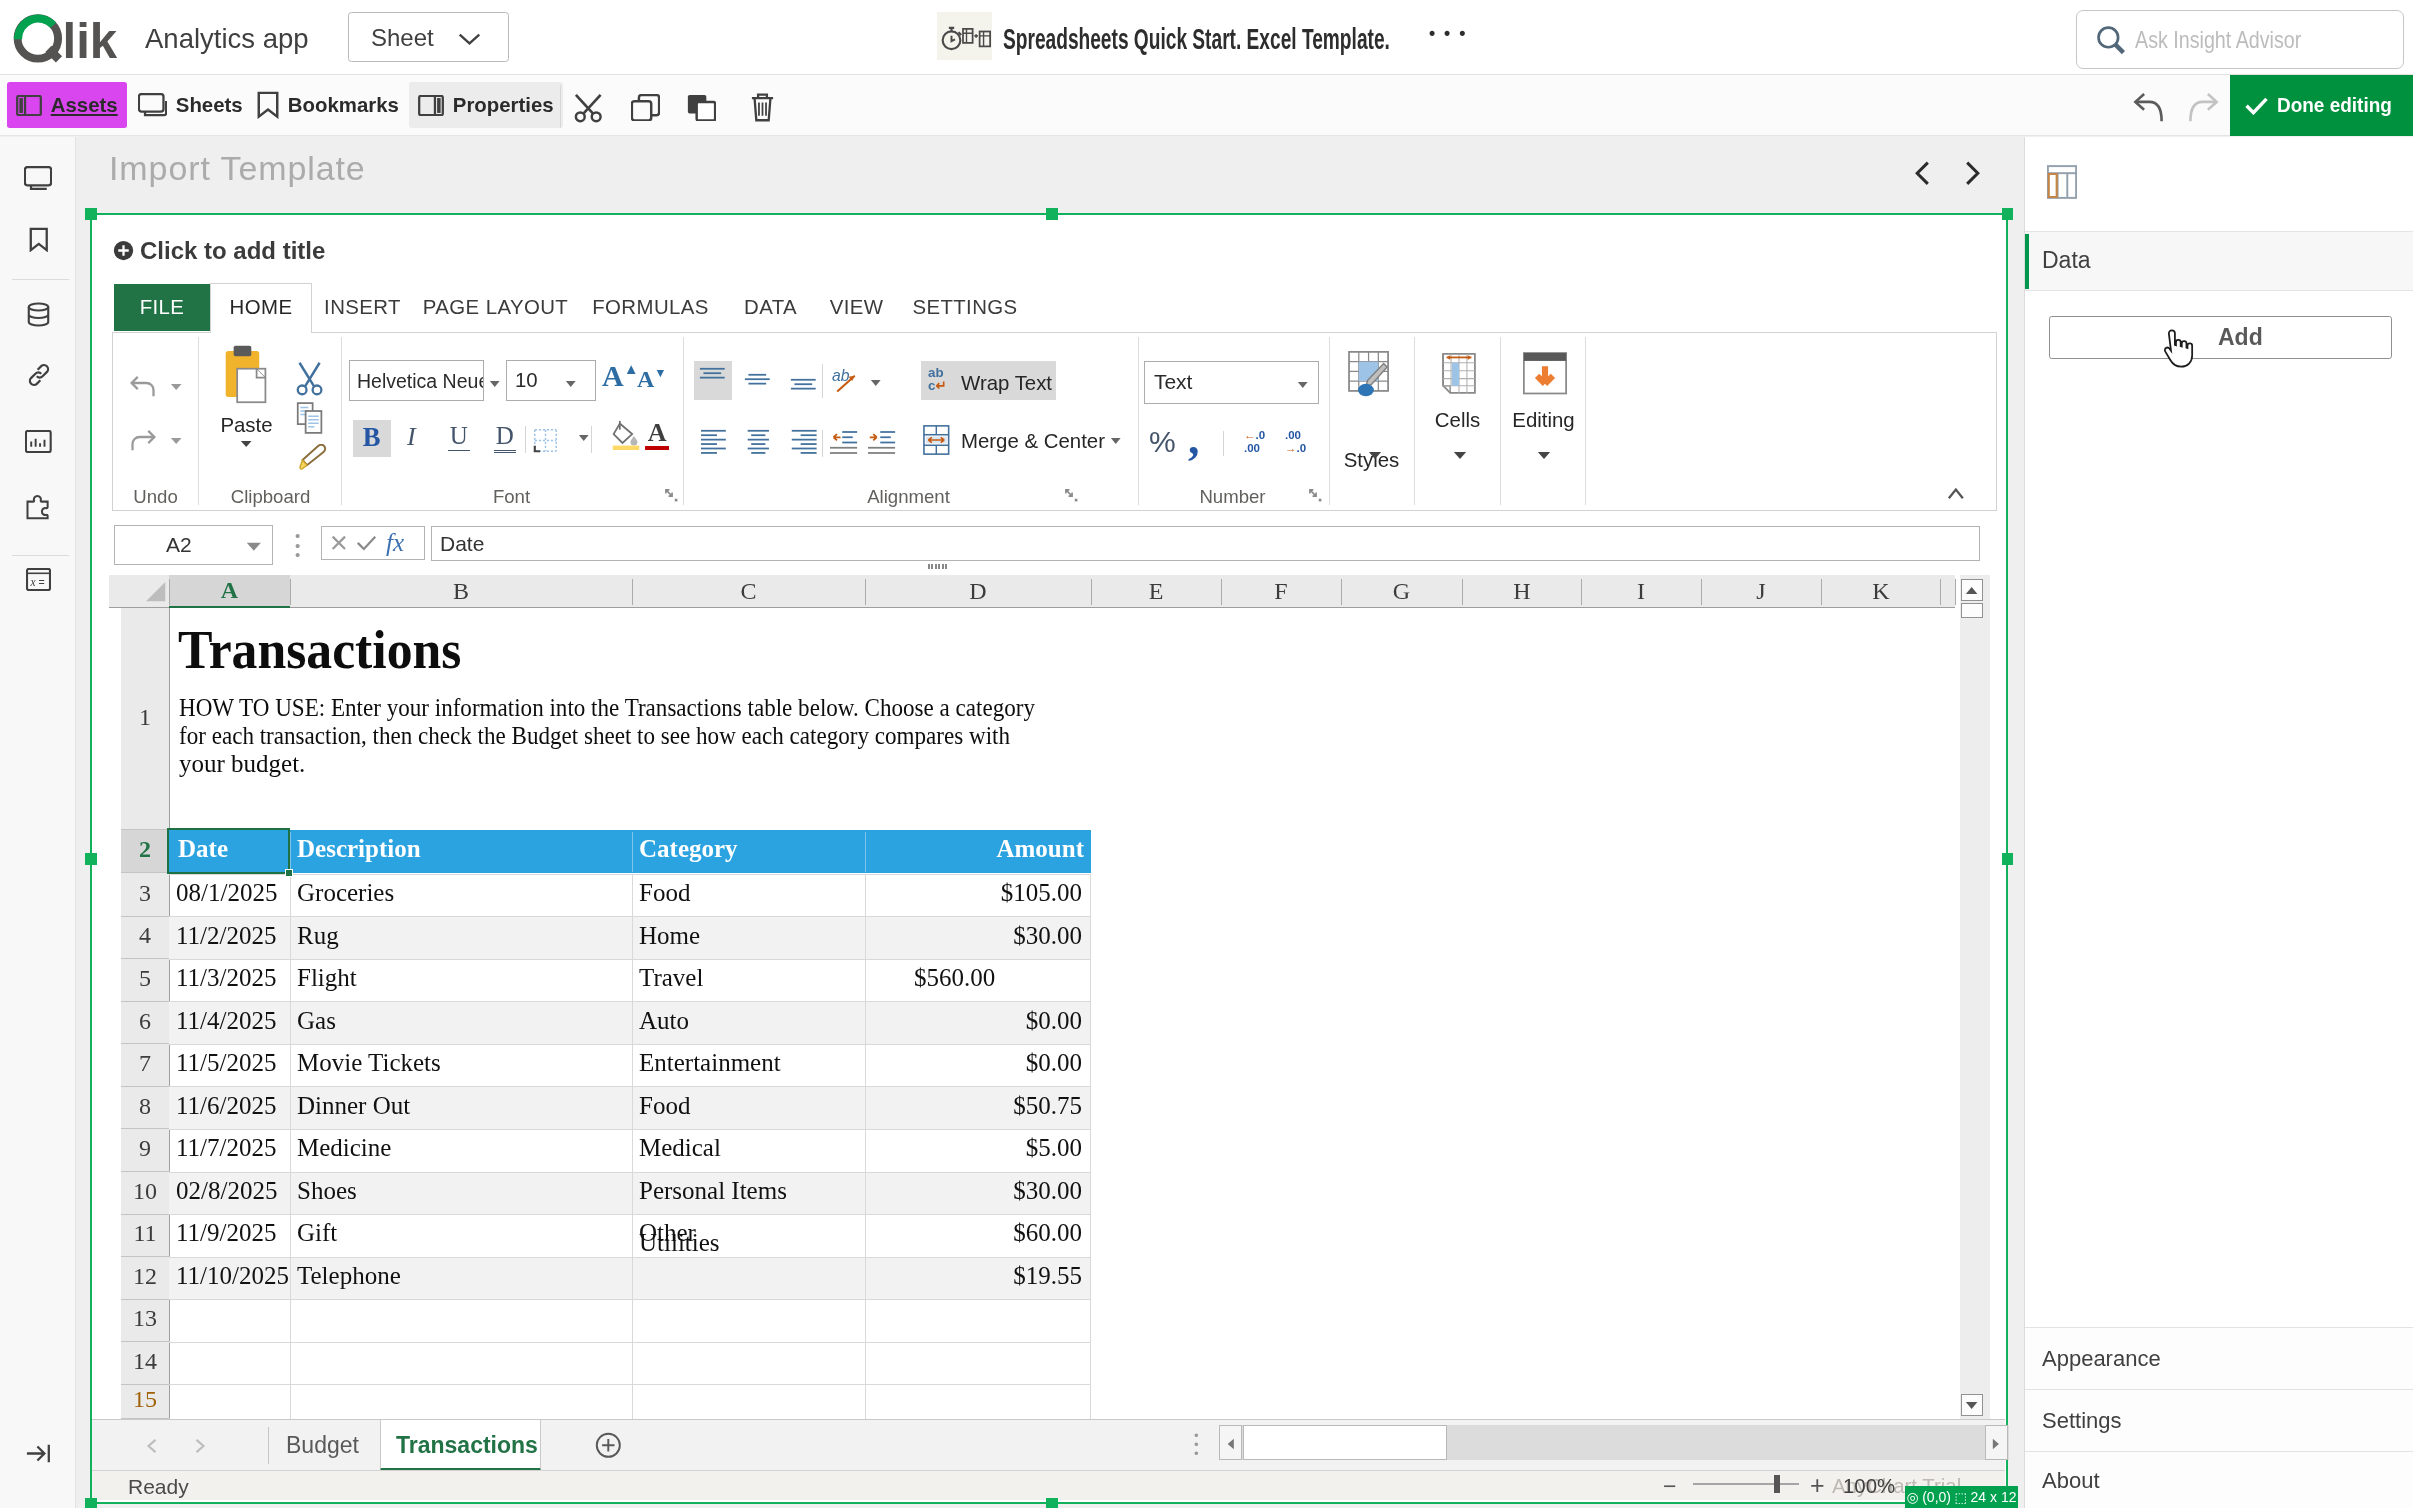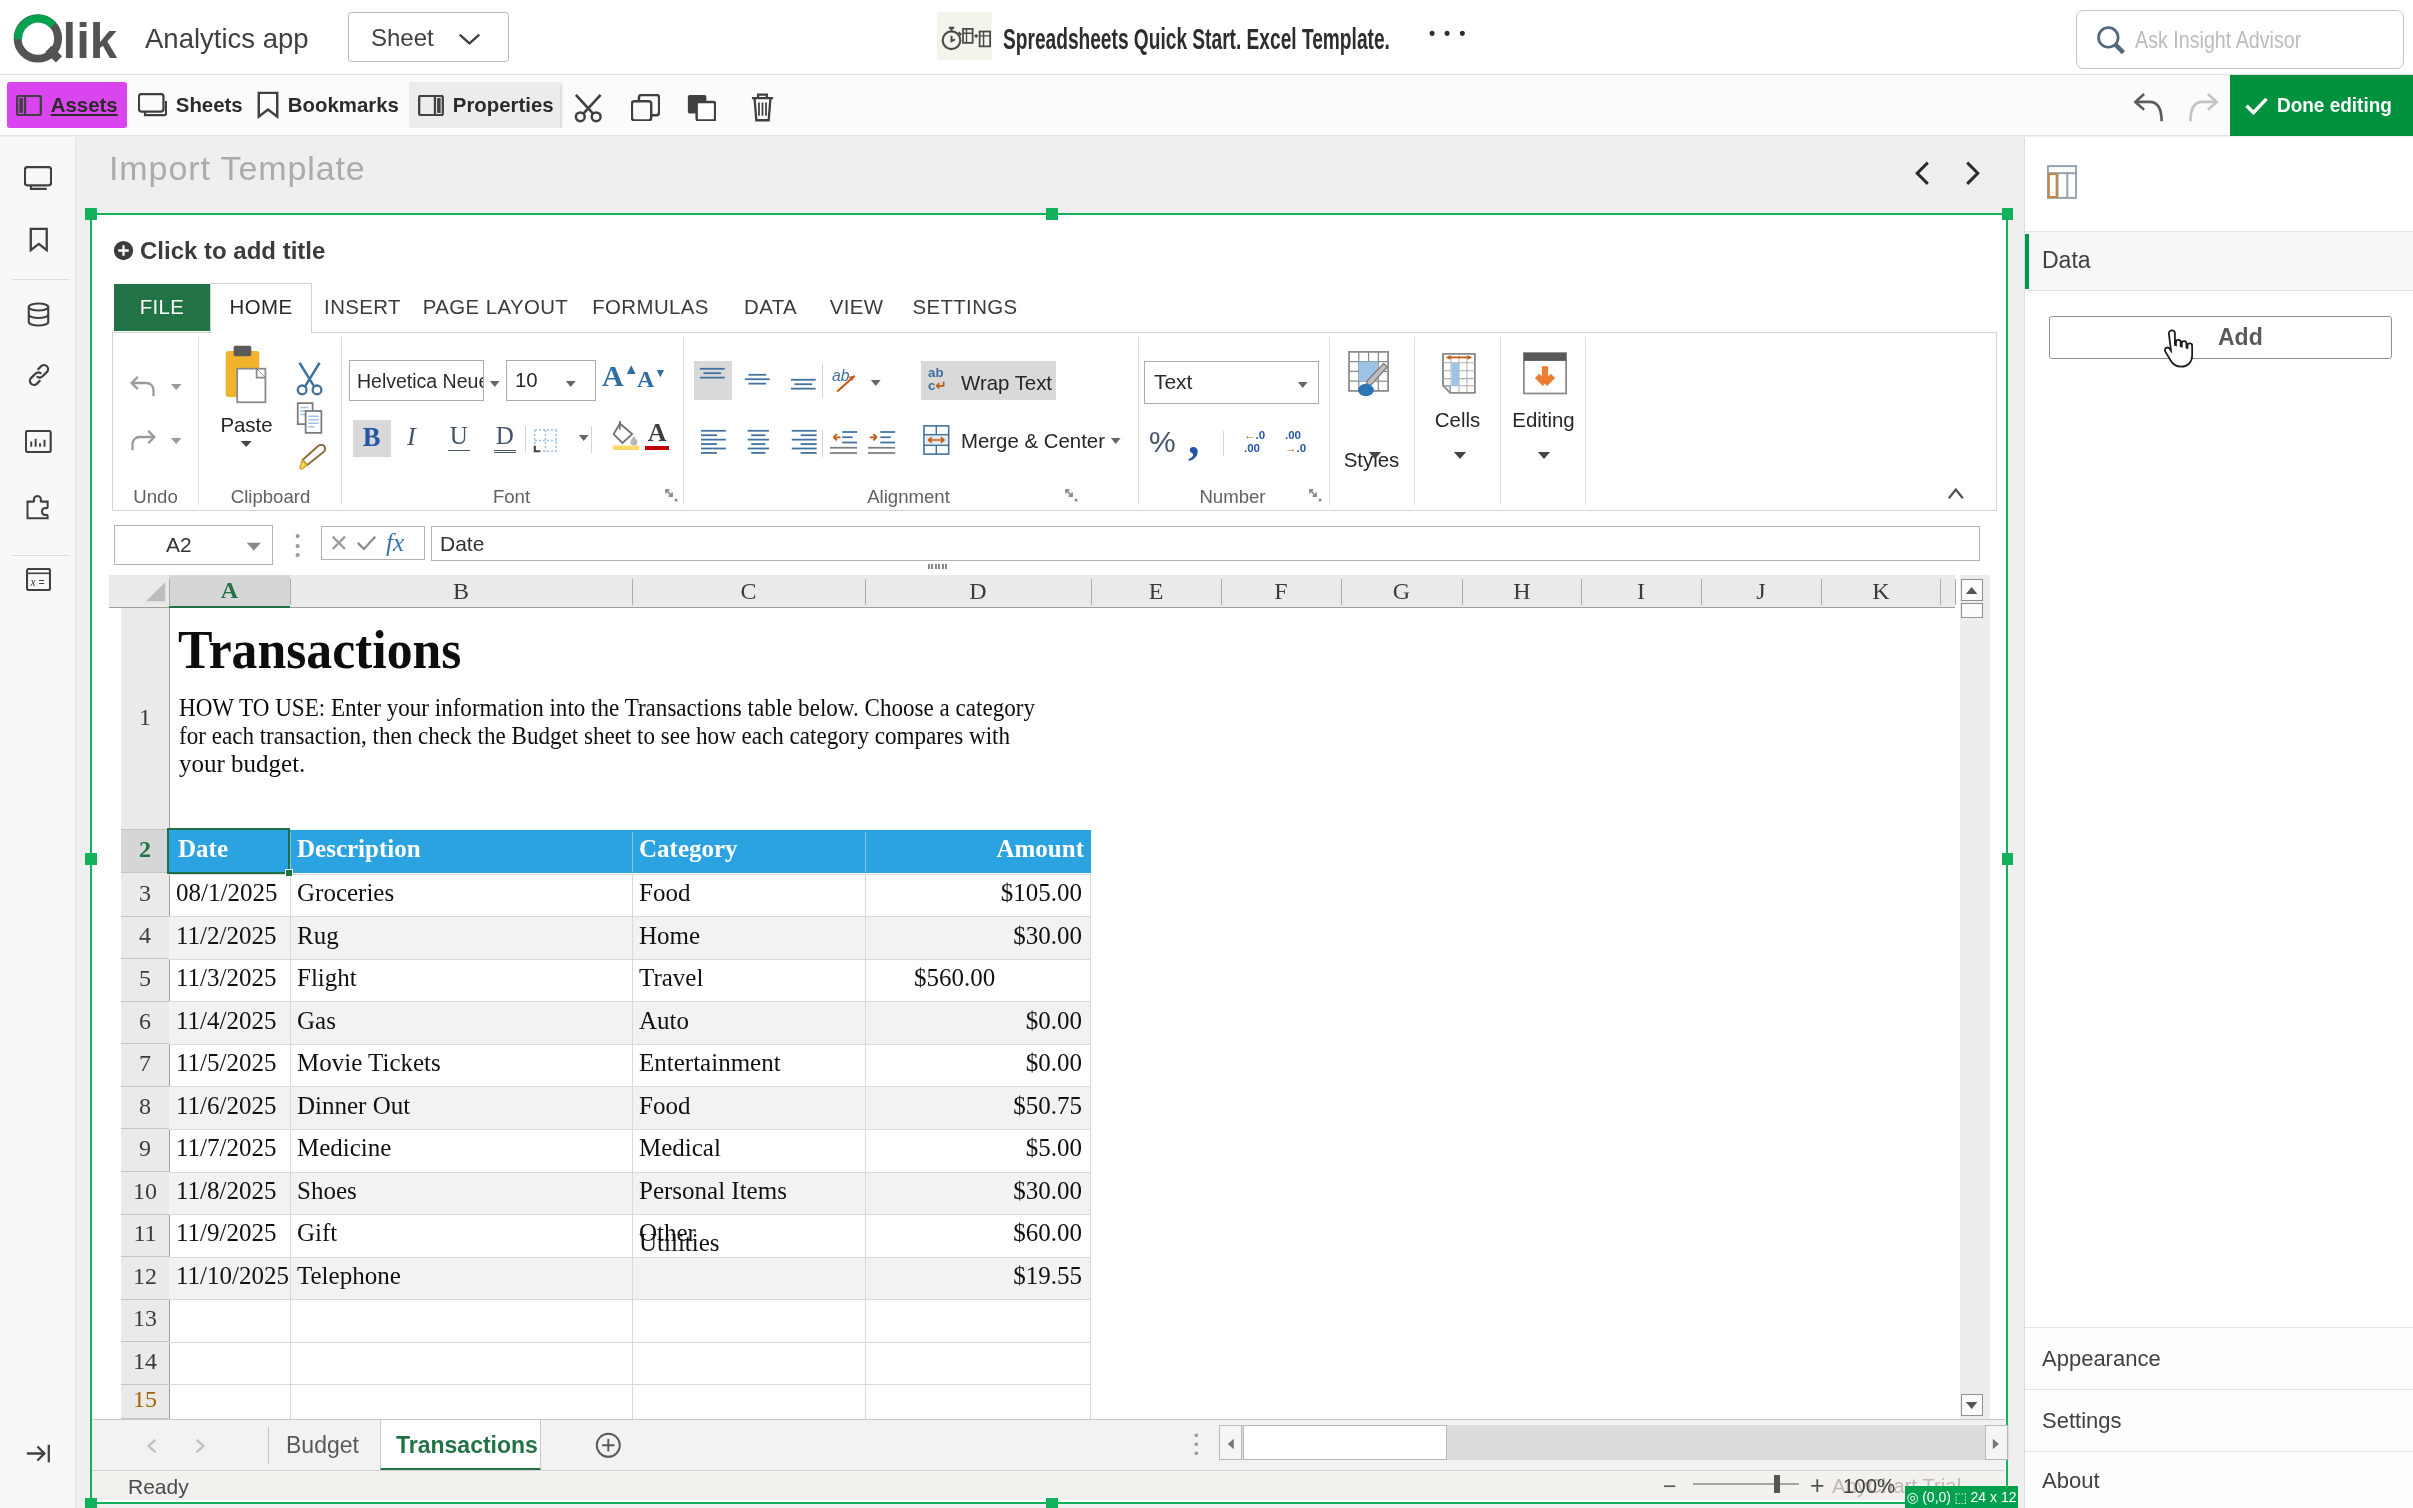--- a/index.html
+++ b/index.html
@@ -570,21 +570,21 @@
 <div class="ctext" style="left:530px;top:474px;">Entertainment</div>
 <div class="ctext" style="left:805px;top:474px;width:168px;text-align:right;">$0.00</div>
 <div class="ctext" style="left:67px;top:517px;">11/6/2025</div>
 <div class="ctext" style="left:188px;top:517px;">Dinner Out</div>
 <div class="ctext" style="left:530px;top:517px;">Food</div>
 <div class="ctext" style="left:805px;top:517px;width:168px;text-align:right;">$50.75</div>
 <div class="ctext" style="left:67px;top:559px;">11/7/2025</div>
 <div class="ctext" style="left:188px;top:559px;">Medicine</div>
 <div class="ctext" style="left:530px;top:559px;">Medical</div>
 <div class="ctext" style="left:805px;top:559px;width:168px;text-align:right;">$5.00</div>
-<div class="ctext" style="left:67px;top:602px;">11/8/2025</div>
+<div class="ctext" style="left:67px;top:602px;">02/8/2025</div>
 <div class="ctext" style="left:188px;top:602px;">Shoes</div>
 <div class="ctext" style="left:530px;top:602px;">Personal Items</div>
 <div class="ctext" style="left:805px;top:602px;width:168px;text-align:right;">$30.00</div>
 <div class="ctext" style="left:67px;top:644px;">11/9/2025</div>
 <div class="ctext" style="left:188px;top:644px;">Gift</div>
 <div class="ctext" style="left:530px;top:644px;">Other</div>
 <div class="ctext" style="left:805px;top:644px;width:168px;text-align:right;">$60.00</div>
 <div class="ctext" style="left:67px;top:687px;">11/10/2025</div>
 <div class="ctext" style="left:188px;top:687px;">Telephone</div>
 <div class="ctext" style="left:530px;top:654px;">Utilities</div>

